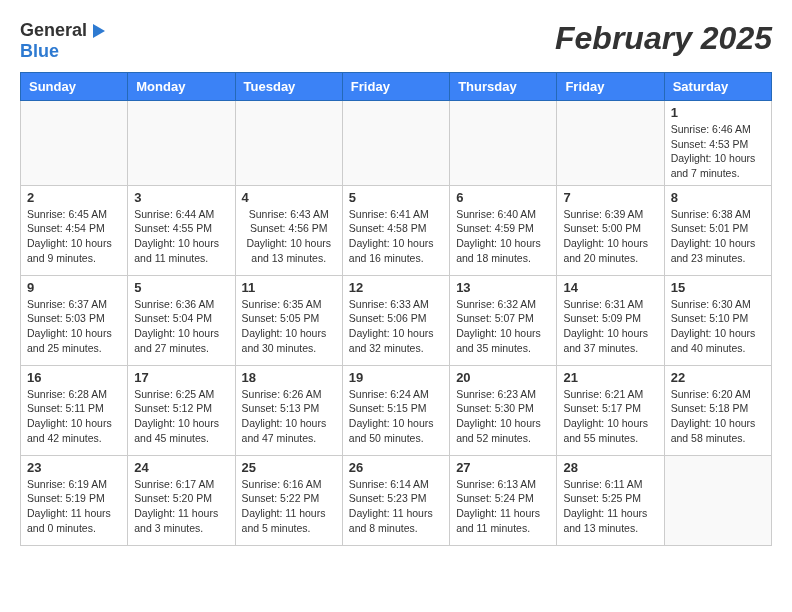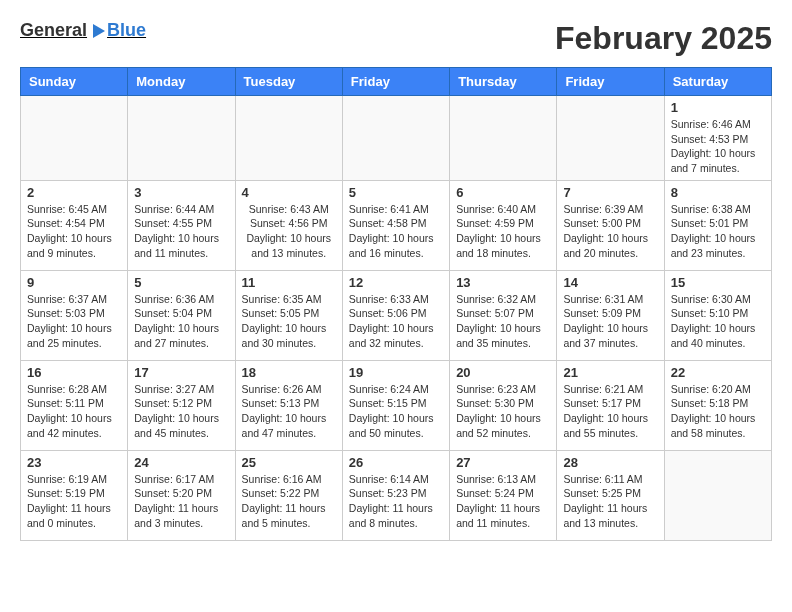--- a/index.html
+++ b/index.html
@@ -11,36 +11,36 @@
       padding: 20px;
     }
     .header-area {
       display: flex;
       justify-content: space-between;
       align-items: flex-start;
       margin-bottom: 10px;
     }
     .logo {
       display: flex;
-      flex-direction: row;
+      flex-direction: column;
       align-items: flex-start;
-      text-decoration: underline;
     }
     .logo-general {
       font-size: 18px;
       font-weight: bold;
       color: #333;
     }
     .logo-blue {
       font-size: 18px;
       font-weight: bold;
       color: #2e7ad1;
     }
     .title-area {
       text-align: center;
+      font-style: italic;
     }
     .month-title {
       font-size: 32px;
       font-weight: bold;
       color: #333;
     }
     .location-title {
       font-size: 16px;
       color: #555;
     }
@@ -221,21 +221,21 @@
       </tr>
       <tr>
         <td>
           <span class="day-number">16</span>
           <div class="day-info" style="white-space: pre-line;">Sunrise: 6:28 AM
 Sunset: 5:11 PM
 Daylight: 10 hours and 42 minutes.</div>
         </td>
         <td>
           <span class="day-number">17</span>
-          <div class="day-info" style="white-space: pre-line;">Sunrise: 3:27 AM
+          <div class="day-info" style="white-space: pre-line;">Sunrise: 6:25 AM
 Sunset: 5:12 PM
 Daylight: 10 hours and 45 minutes.</div>
         </td>
         <td>
           <span class="day-number">18</span>
           <div class="day-info" style="white-space: pre-line;">Sunrise: 6:26 AM
 Sunset: 5:13 PM
 Daylight: 10 hours and 47 minutes.</div>
         </td>
         <td>

